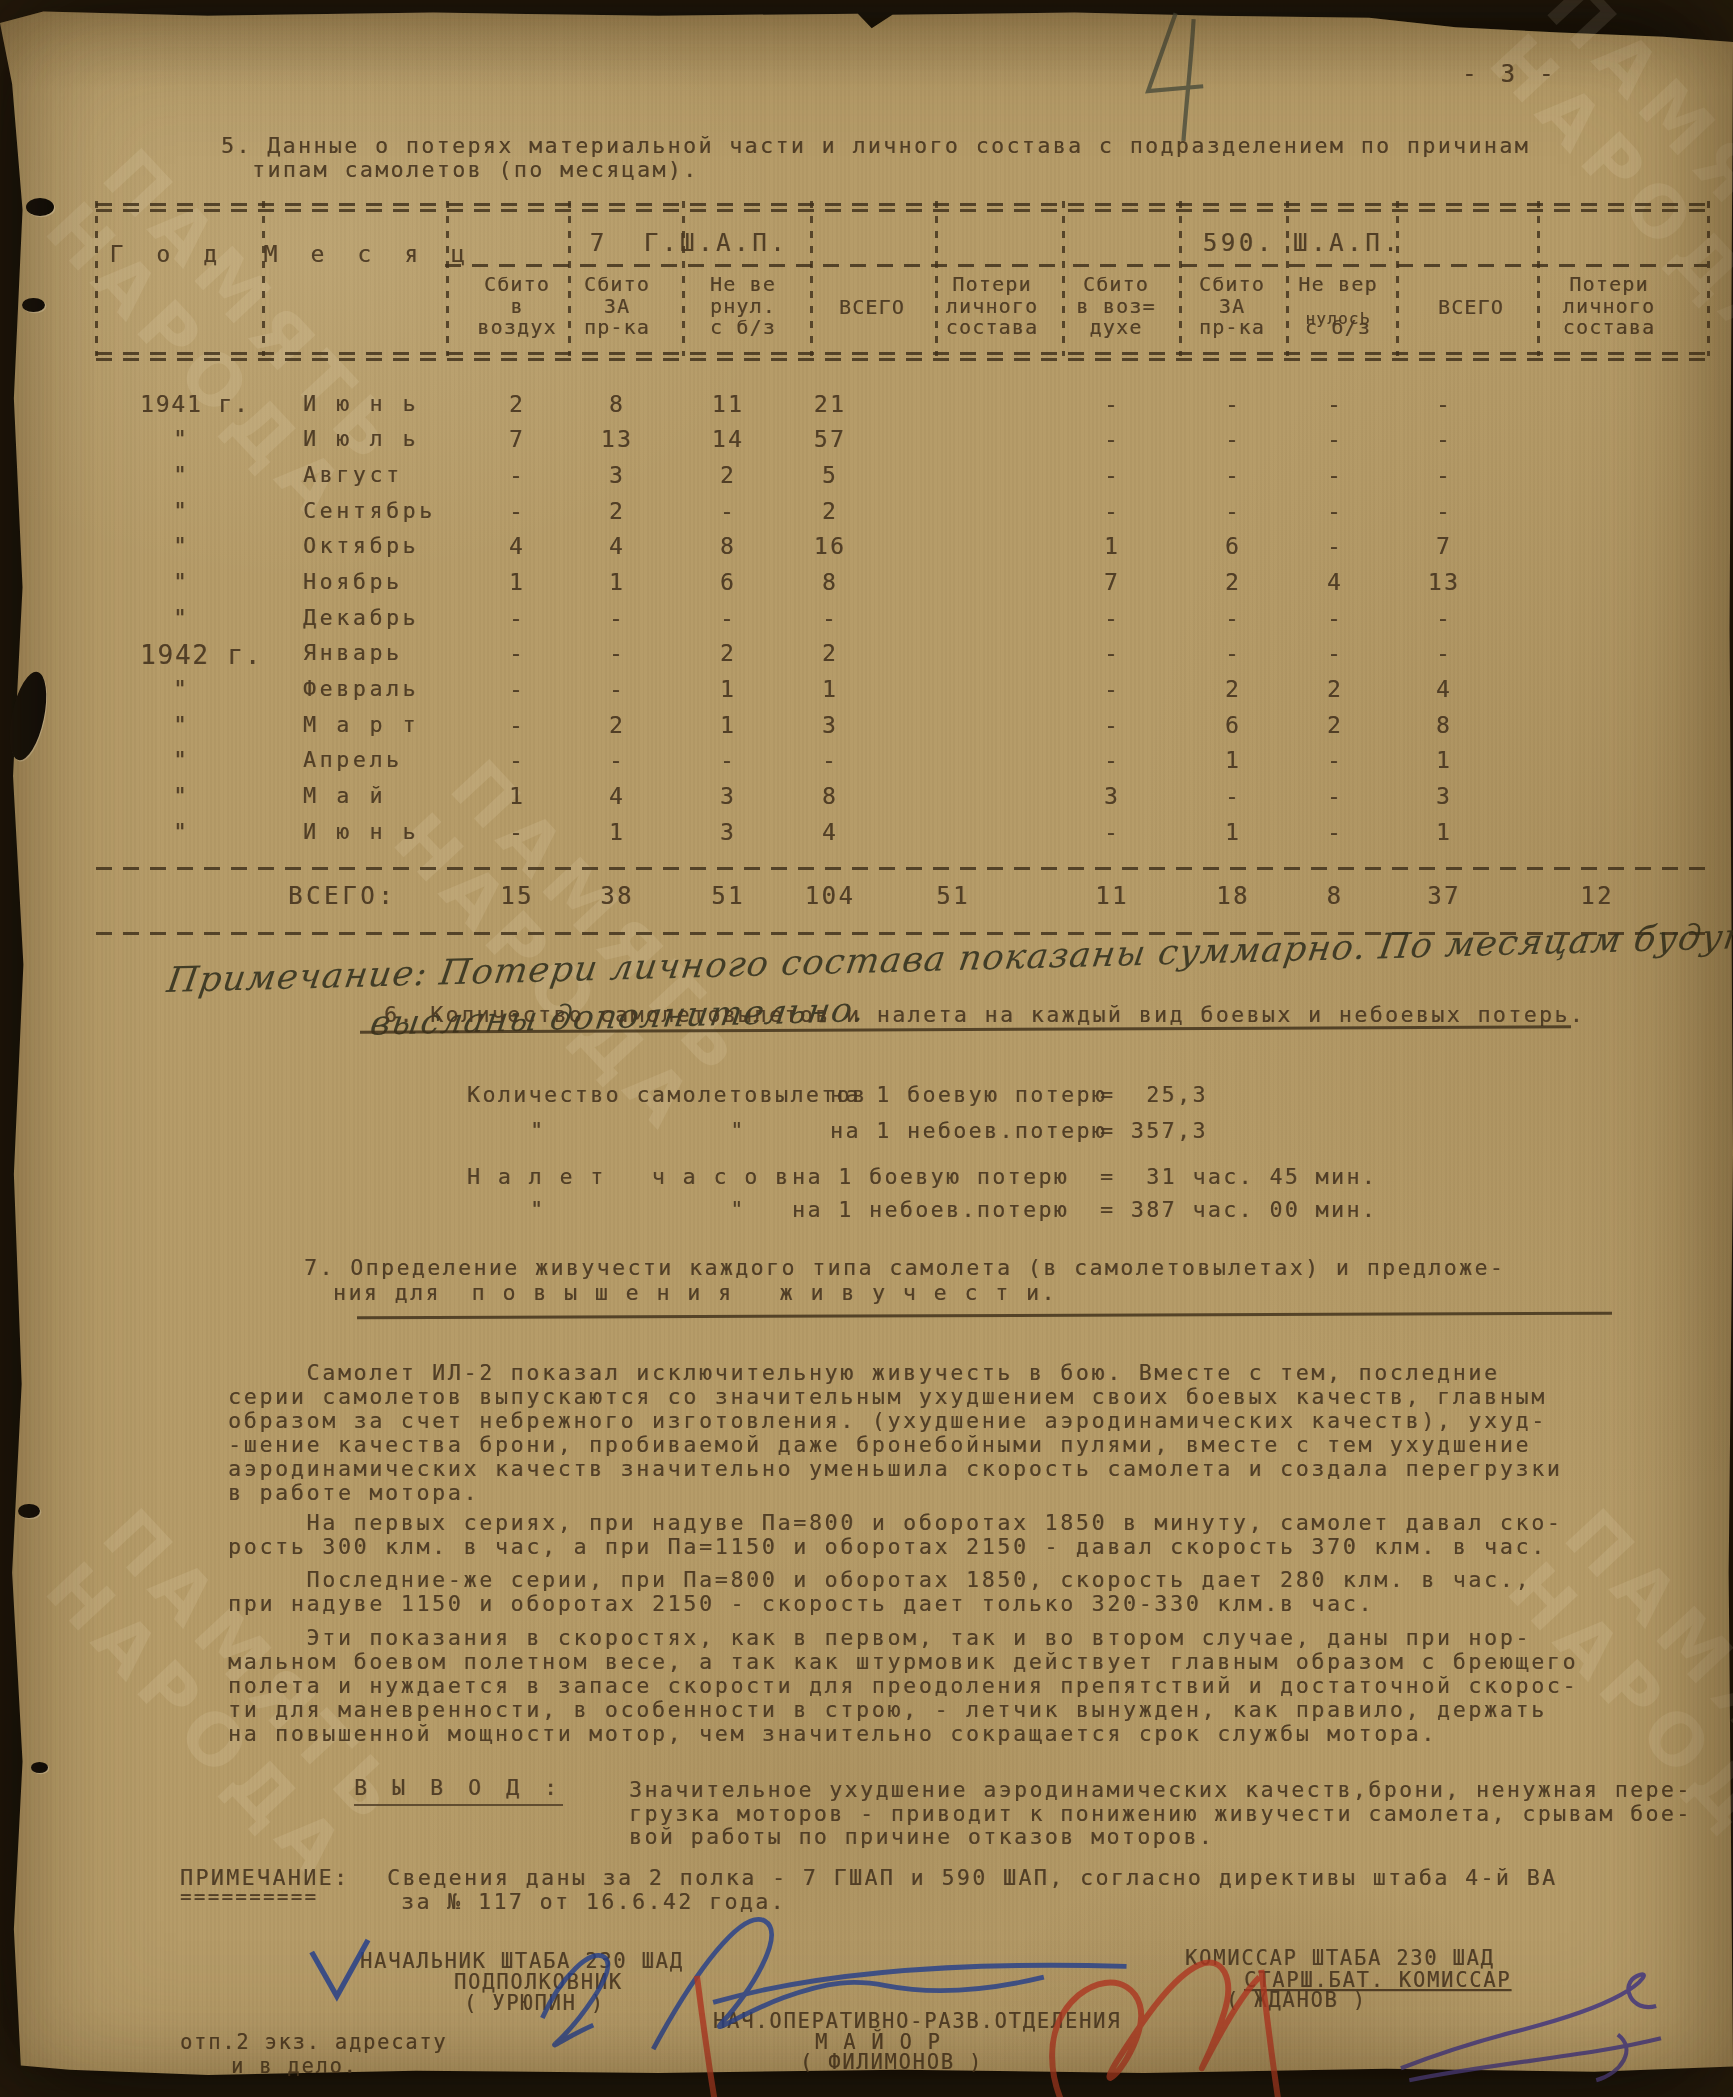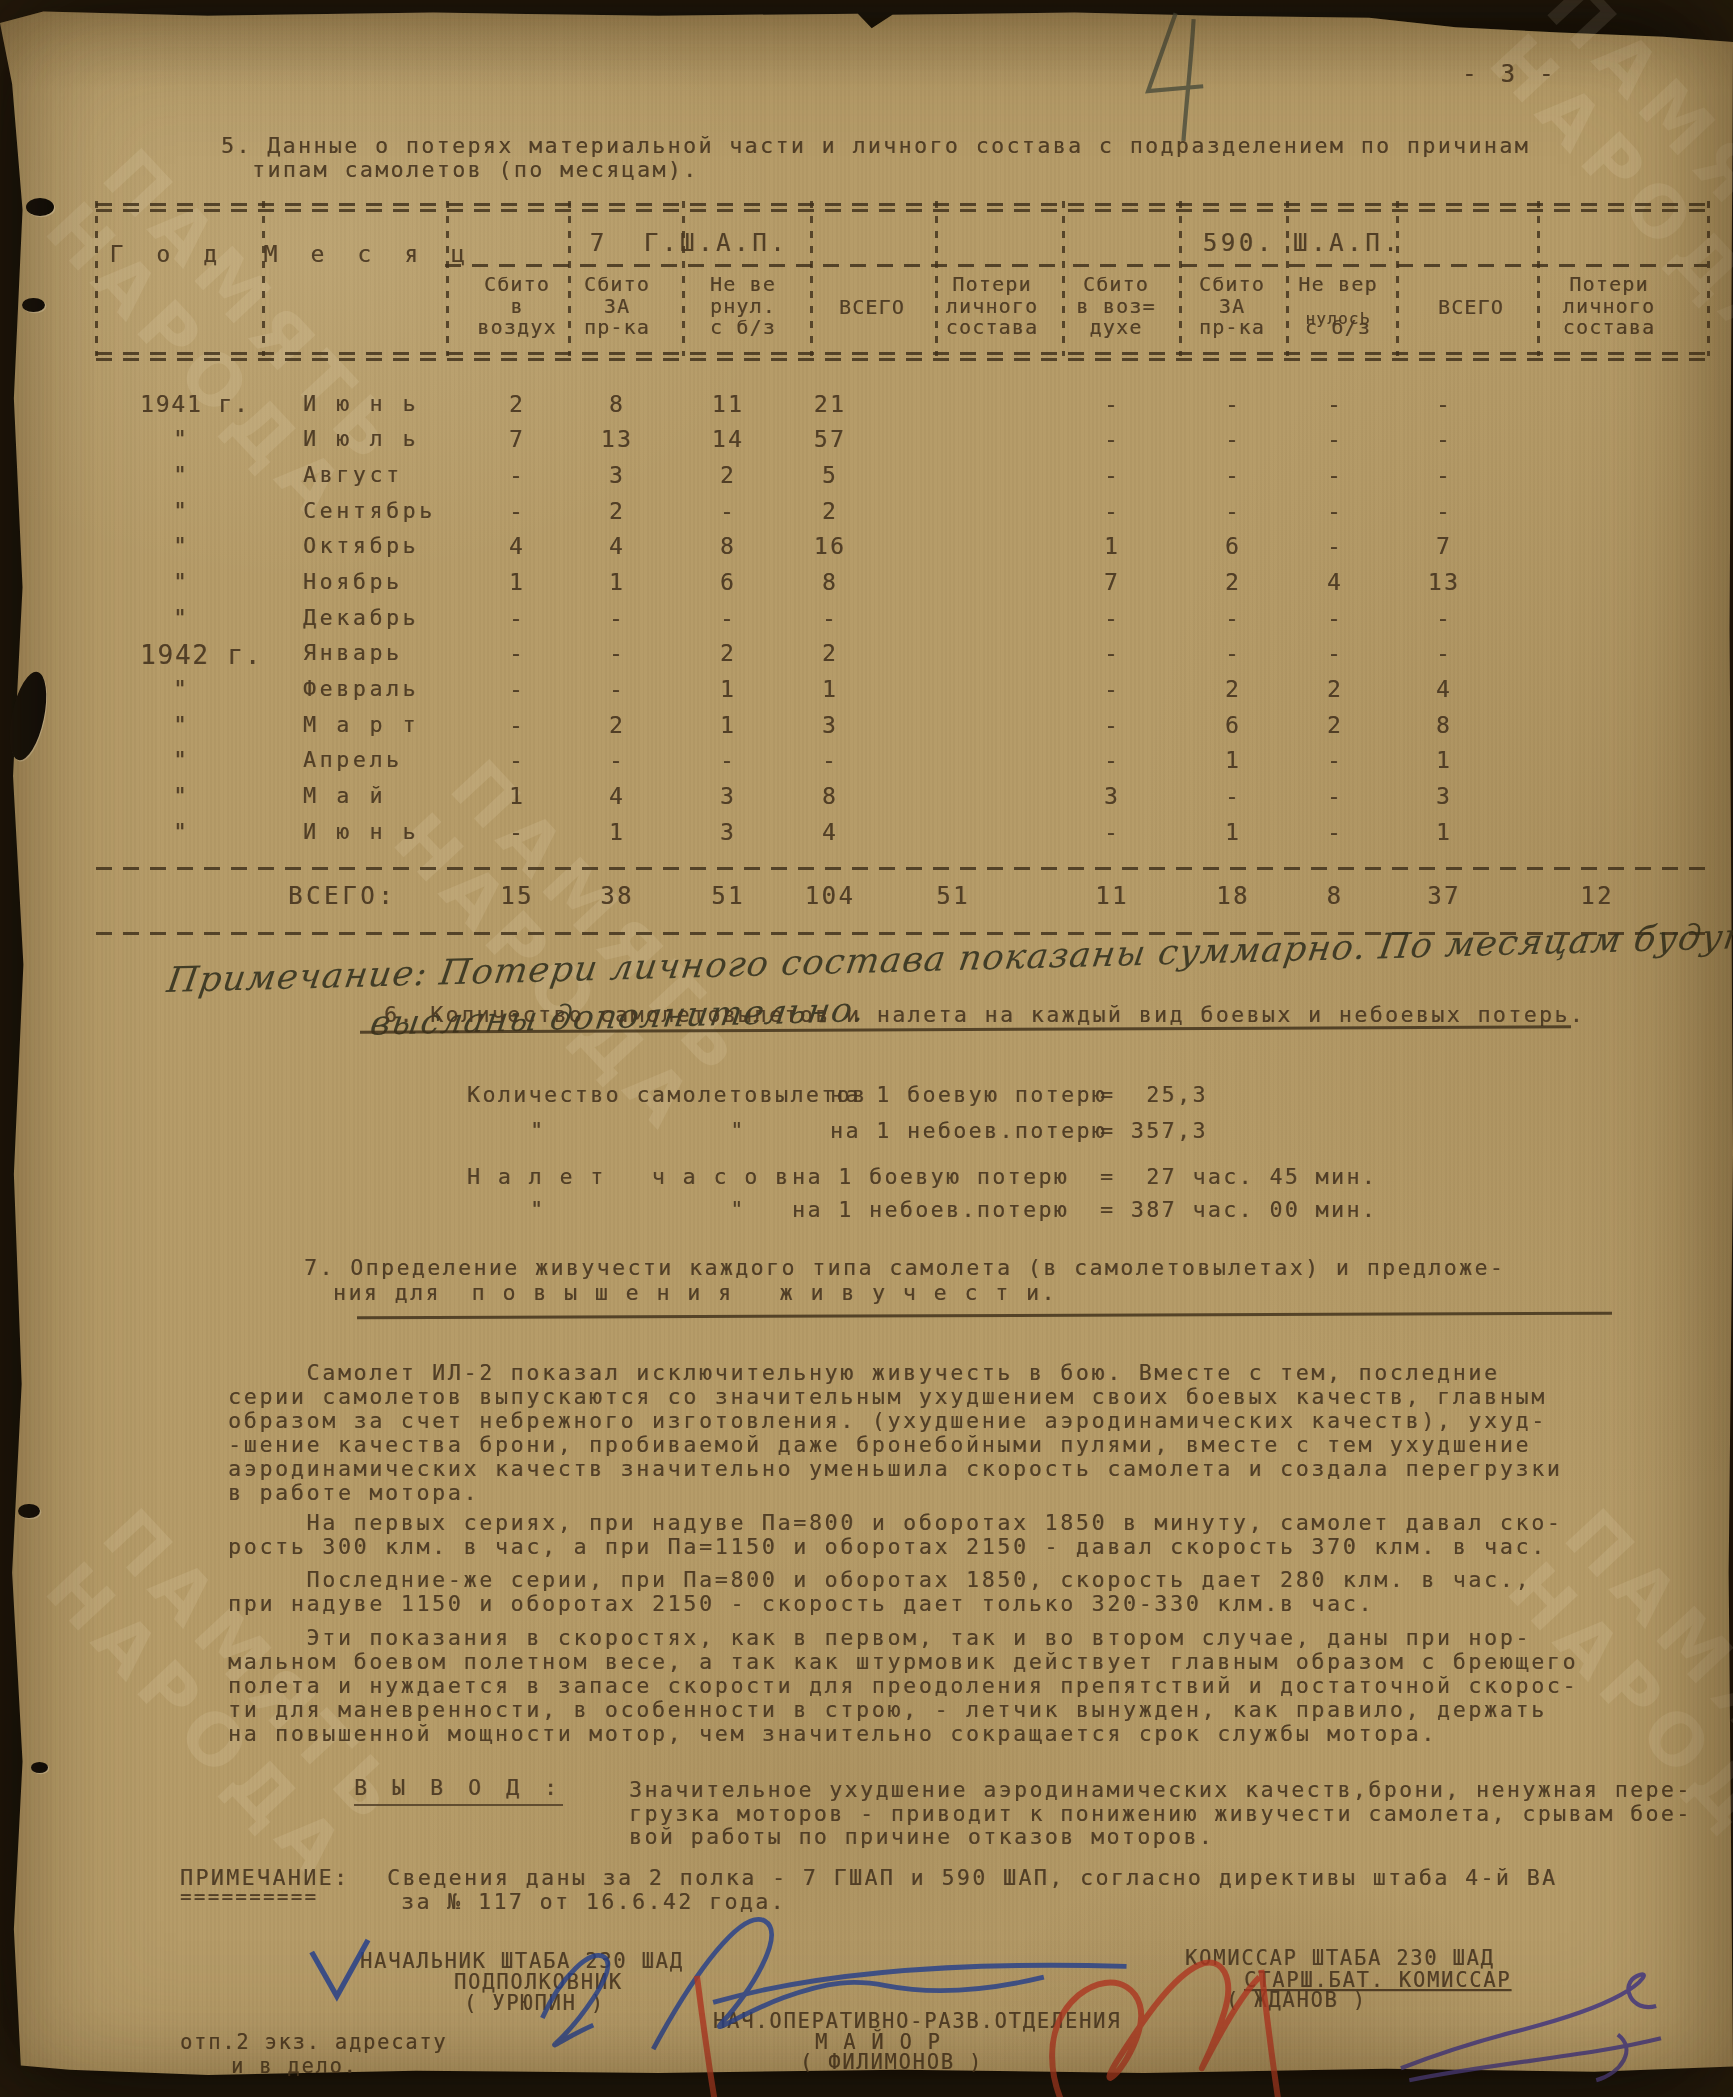--- a/index.html
+++ b/index.html
@@ -271,21 +271,21 @@
   <div class="hline hsolid" style="left:360px;top:1028px;width:1211px;transform:rotate(-.25deg);"></div>
   <div id="stats">
       <div class="tw" style="left: 467px; top: 1082px;">Количество самолетовылетов</div>
       <div class="tw" style="left: 830px; top: 1082px;">на 1 боевую потерю</div>
       <div class="tw" style="left: 1100px; top: 1082px;">=  25,3</div>
       <div class="tw" style="left: 530px; top: 1118px;">"            "</div>
       <div class="tw" style="left: 830px; top: 1118px;">на 1 небоев.потерю</div>
       <div class="tw" style="left: 1100px; top: 1118px;">= 357,3</div>
       <div class="tw" style="left: 467px; top: 1164px;">Н а л е т   ч а с о в</div>
       <div class="tw" style="left: 792px; top: 1164px;">на 1 боевую потерю</div>
-      <div class="tw" style="left: 1100px; top: 1164px;">=  27 час. 45 мин.</div>
+      <div class="tw" style="left: 1100px; top: 1164px;">=  31 час. 45 мин.</div>
       <div class="tw" style="left: 530px; top: 1197px;">"            "</div>
       <div class="tw" style="left: 792px; top: 1197px;">на 1 небоев.потерю</div>
       <div class="tw" style="left: 1100px; top: 1197px;">= 387 час. 00 мин.</div>
     </div>
 
   <div class="tw" style="left:304px;top:1255px;">7. Определение живучести каждого типа самолета (в самолетовылетах) и предложе-</div>
   <div class="tw" style="left:333px;top:1280px;">ния для  п о в ы ш е н и я   ж и в у ч е с т и.</div>
   <div class="hline hsolid" style="left:357px;top:1314px;width:1255px;transform:rotate(-.2deg);"></div>
 
   <div id="paragraphs">

